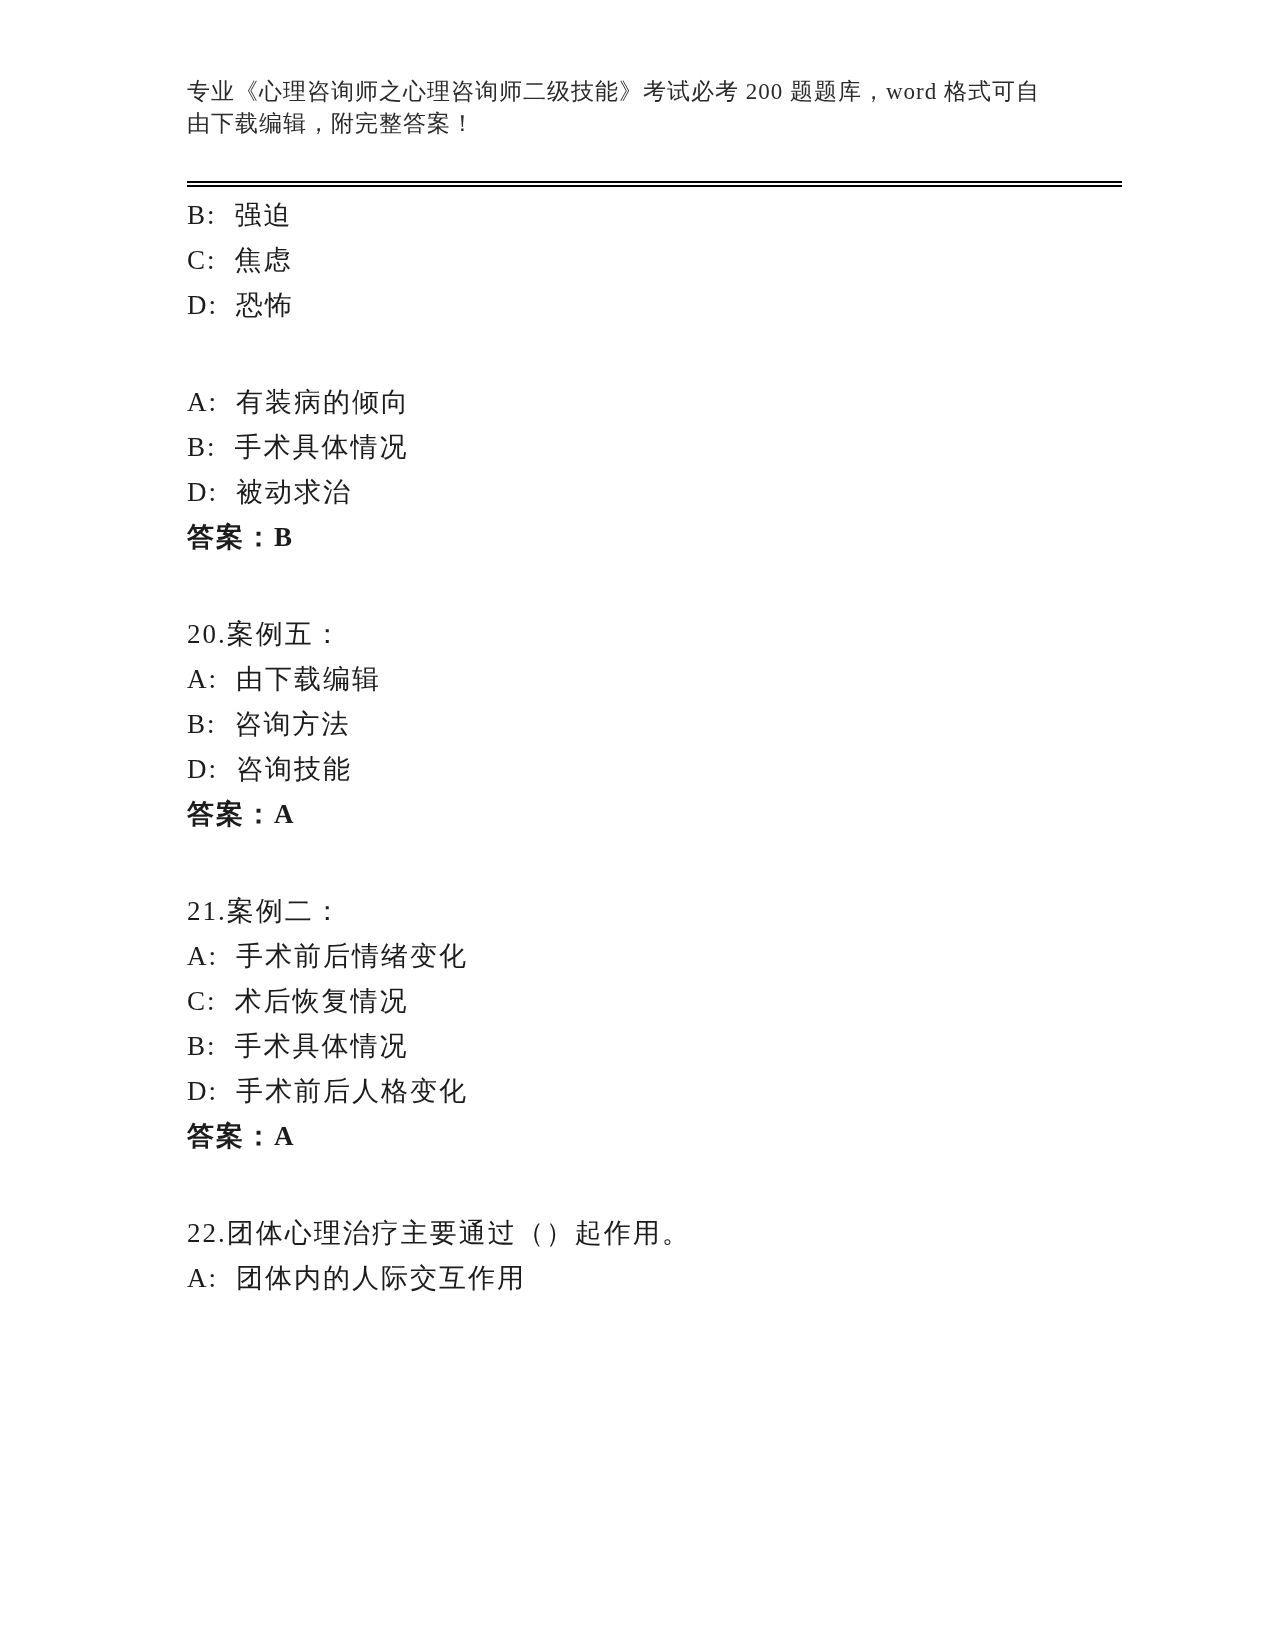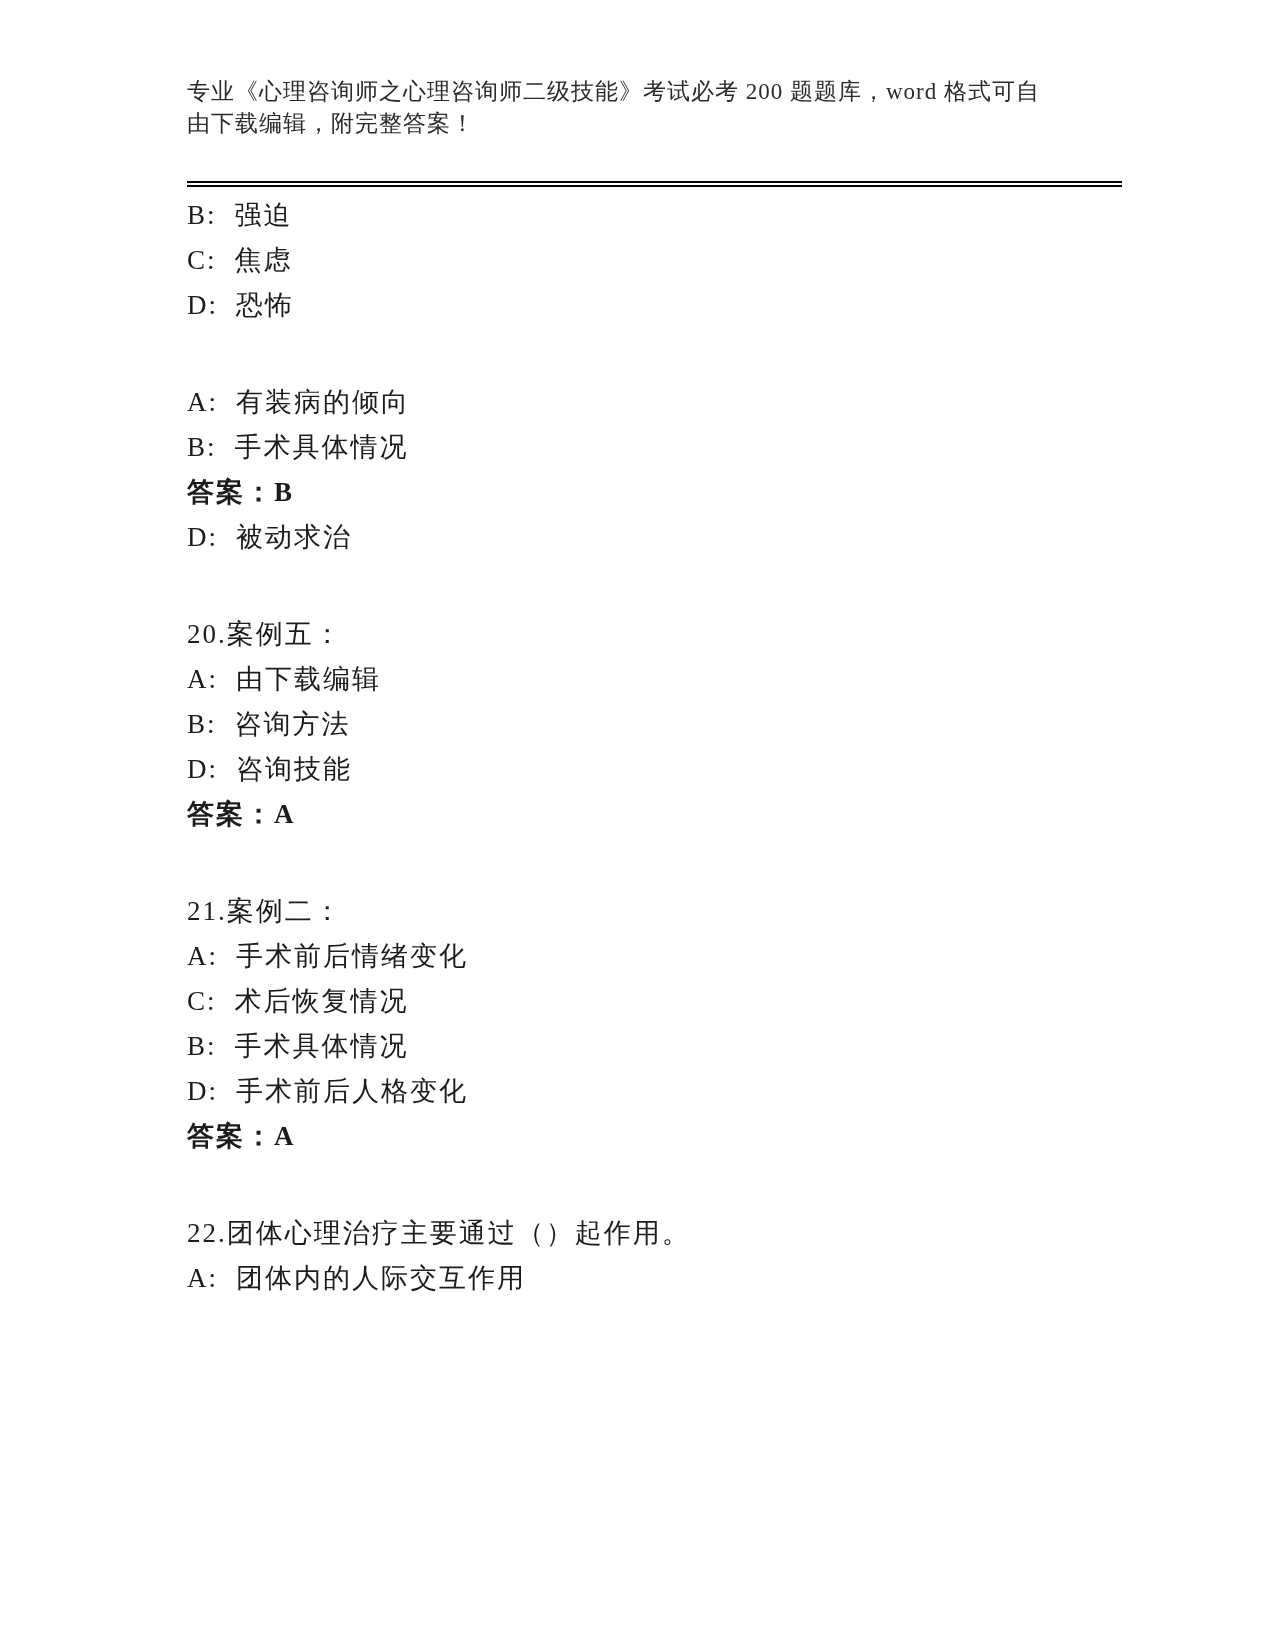--- a/index.html
+++ b/index.html
@@ -58,22 +58,22 @@
 
       <div class="question">
         <div class="line"><span class="opt-label">B:</span><span class="opt-text">强迫</span></div>
         <div class="line"><span class="opt-label">C:</span><span class="opt-text">焦虑</span></div>
         <div class="line"><span class="opt-label">D:</span><span class="opt-text">恐怖</span></div>
       </div>
 
       <div class="question">
         <div class="line"><span class="opt-label">A:</span><span class="opt-text">有装病的倾向</span></div>
         <div class="line"><span class="opt-label">B:</span><span class="opt-text">手术具体情况</span></div>
+        <div class="line"><span class="opt-label">D:</span><span class="opt-text">被动求治</span></div>
         <div class="line answer">答案：B</div>
-        <div class="line"><span class="opt-label">D:</span><span class="opt-text">被动求治</span></div>
       </div>
 
       <div class="question">
         <div class="line">20.案例五：</div>
         <div class="line"><span class="opt-label">A:</span><span class="opt-text">由下载编辑</span></div>
         <div class="line"><span class="opt-label">B:</span><span class="opt-text">咨询方法</span></div>
         <div class="line"><span class="opt-label">D:</span><span class="opt-text">咨询技能</span></div>
         <div class="line answer">答案：A</div>
       </div>
 

